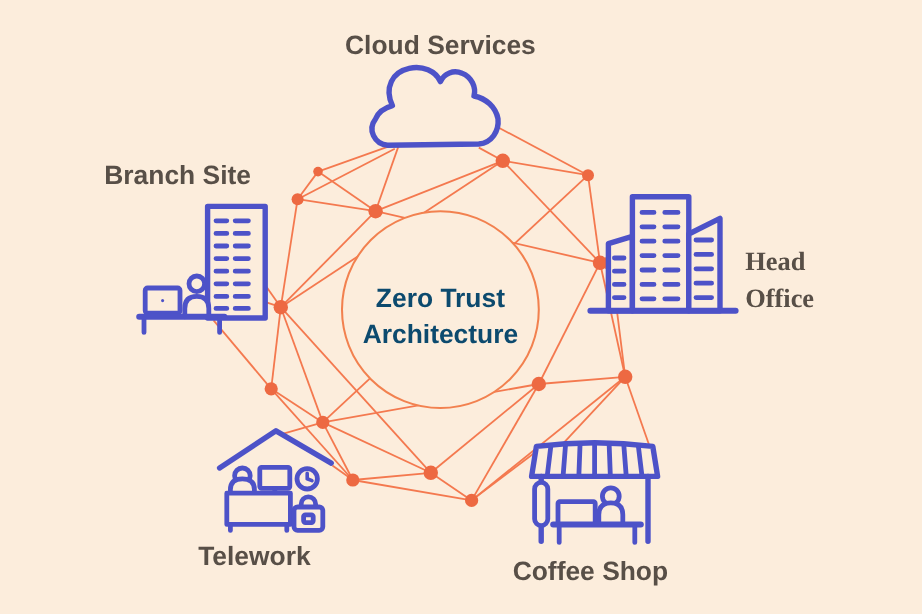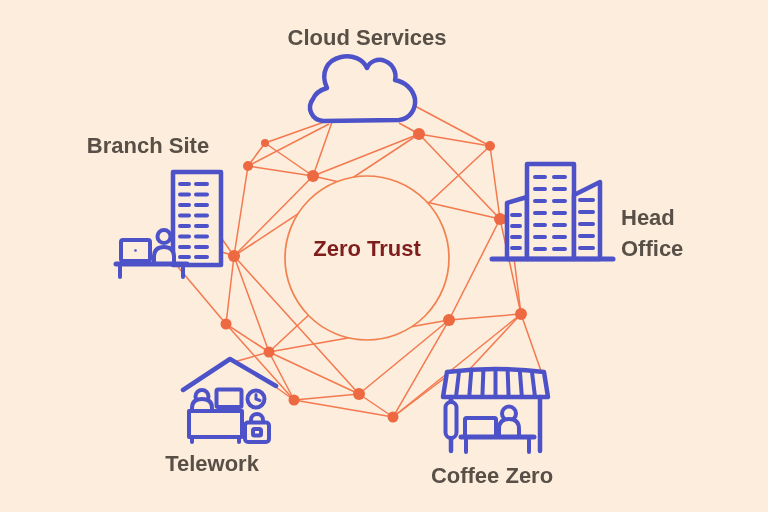--- a/index.html
+++ b/index.html
@@ -12,26 +12,26 @@
   svg{position:absolute;left:0;top:0;}
   .label{
     position:absolute;
     color:#584f47;
     font-weight:700;
     font-size:22px;
     line-height:26px;
     white-space:nowrap;
     transform:translateX(-50%);
   }
-  .label.left-align{transform:none;white-space:normal;}
+  .label.left-align{transform:none;white-space:normal;font-family:Liberation Serif, serif;}
   .center-title{
     position:absolute;
     left:367px;top:234px;
     transform:translateX(-50%);
-    color:#7f1d1d;
+    color:#0c4a6e;
     font-weight:700;
     font-size:22px;
     line-height:30px;
     text-align:center;
     white-space:nowrap;
   }
 </style>
 </head>
 <body>
 
@@ -187,19 +187,20 @@
 </svg>
 
 <div class="label" style="left:367px;top:25px">Cloud Services</div>
 
 <div class="label" style="left:148px;top:133px">Branch Site</div>
 
 <div class="label left-align" style="left:621px;top:202px;width:78px;line-height:31px">Head Office</div>
 
 <div class="label" style="left:212px;top:451px">Telework</div>
 
-<div class="label" style="left:492px;top:463px">Coffee Zero</div>
+<div class="label" style="left:492px;top:463px">Coffee Shop</div>
 
 <div class="center-title">
   <div>Zero Trust</div>
+  <div>Architecture</div>
 </div>
 
 </div>
 
 </body></html>

